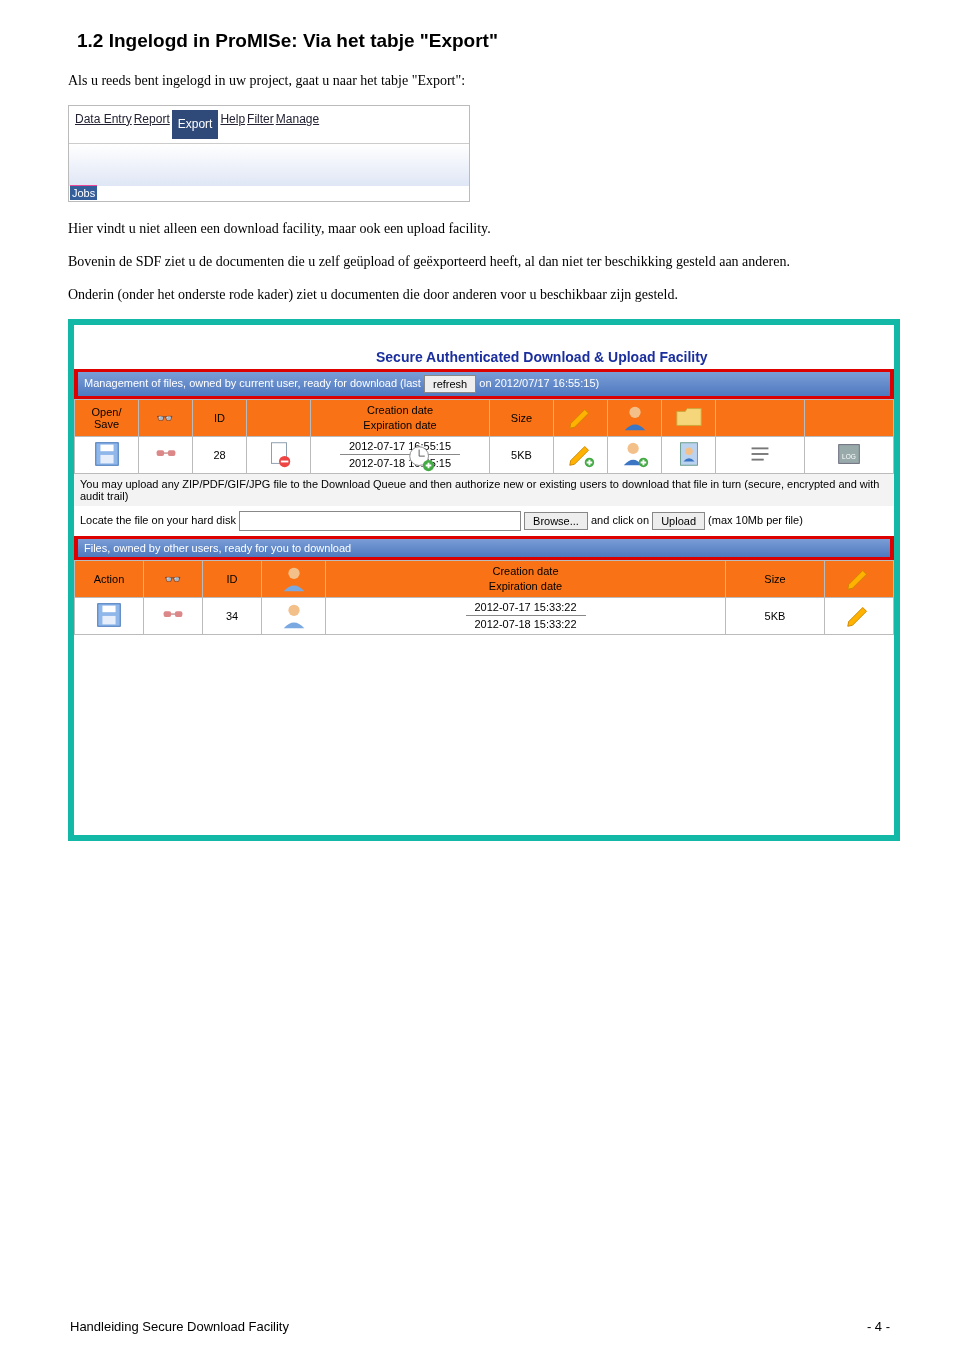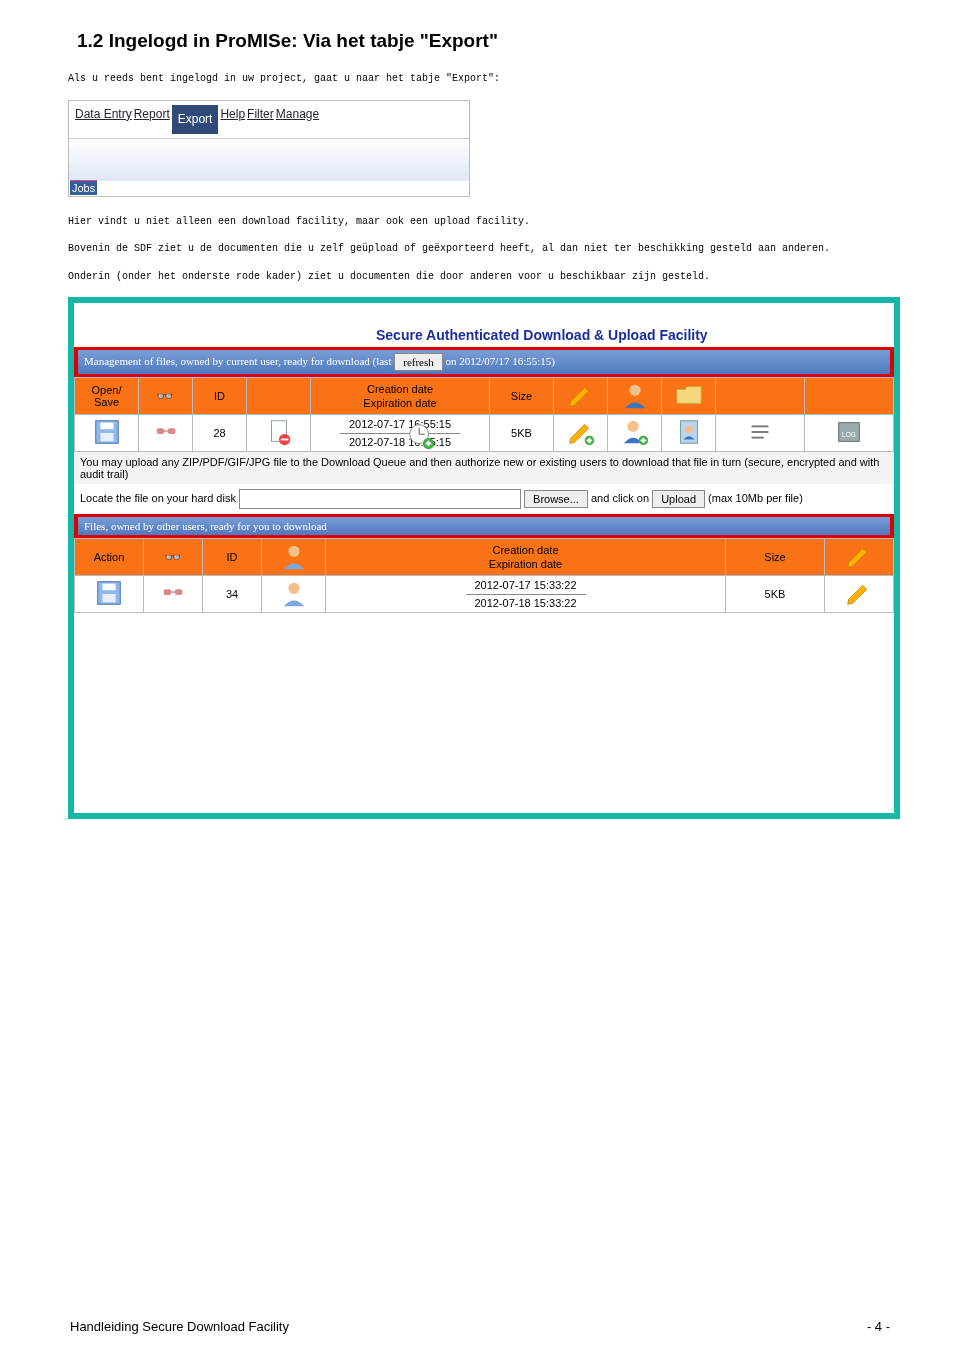--- a/index.html
+++ b/index.html
@@ -15,22 +15,22 @@
     box-sizing: border-box;
     min-height: 1364px;
     position: relative;
   }
   h2.section-title {
     font-size: 19px;
     font-weight: bold;
     margin: 0 0 20px 9px;
   }
   p.body-text {
-    font-size: 10px;
-    font-family: Liberation Mono, monospace;
+    font-size: 14px;
+    font-family: Liberation Serif, serif;
     margin: 8px 0 14px 0;
     line-height: 1.35;
   }
 
   
   .tabs-screenshot {
     width: 400px;
     border: 1px solid #bbb;
     background: #fff;
     margin: 4px 0 18px 0;
@@ -68,21 +68,21 @@
   .app-title {
     color:#1a2e9e; font-weight:bold; font-size:14px; font-family:Verdana,Arial; margin:2px 0 4px 42px; 
     display:inline-block;
   }
   .bluebar {
     background: linear-gradient(#7a9dd6, #4f79bf);
     color:#fff; font-size:11px;
     padding:3px 6px;
     position:relative;
   }
-  .bluebar.redframe { border:3px solid #d00; border-left-width:4px; border-right-width:4px;font-family:Liberation Serif, serif; }
+  .bluebar.redframe { border:3px solid #d00; border-left-width:4px; border-right-width:4px; }
   .bluebar .ui-btn {
     background:#eee; color:#000; border:1px solid #888; padding:0 8px;
     font-size:11px; display:inline-block; line-height:16px;vertical-align:middle;
   }
   .gridtable { width:100%; border-collapse:collapse; background:#fff;}
   .gridtable th, .gridtable td { border:1px solid #bbb; padding:2px 4px; vertical-align:middle; text-align:center; font-weight:normal;}
   .gridtable th {background:#f97316; color:#000; font-size:11px;}
   .gridtable td {background:#fff;}
   .icon {display:inline-block; width:34px; height:30px; border-radius:4px; position:relative;}
   .icon svg{width:100%;height:100%;}

